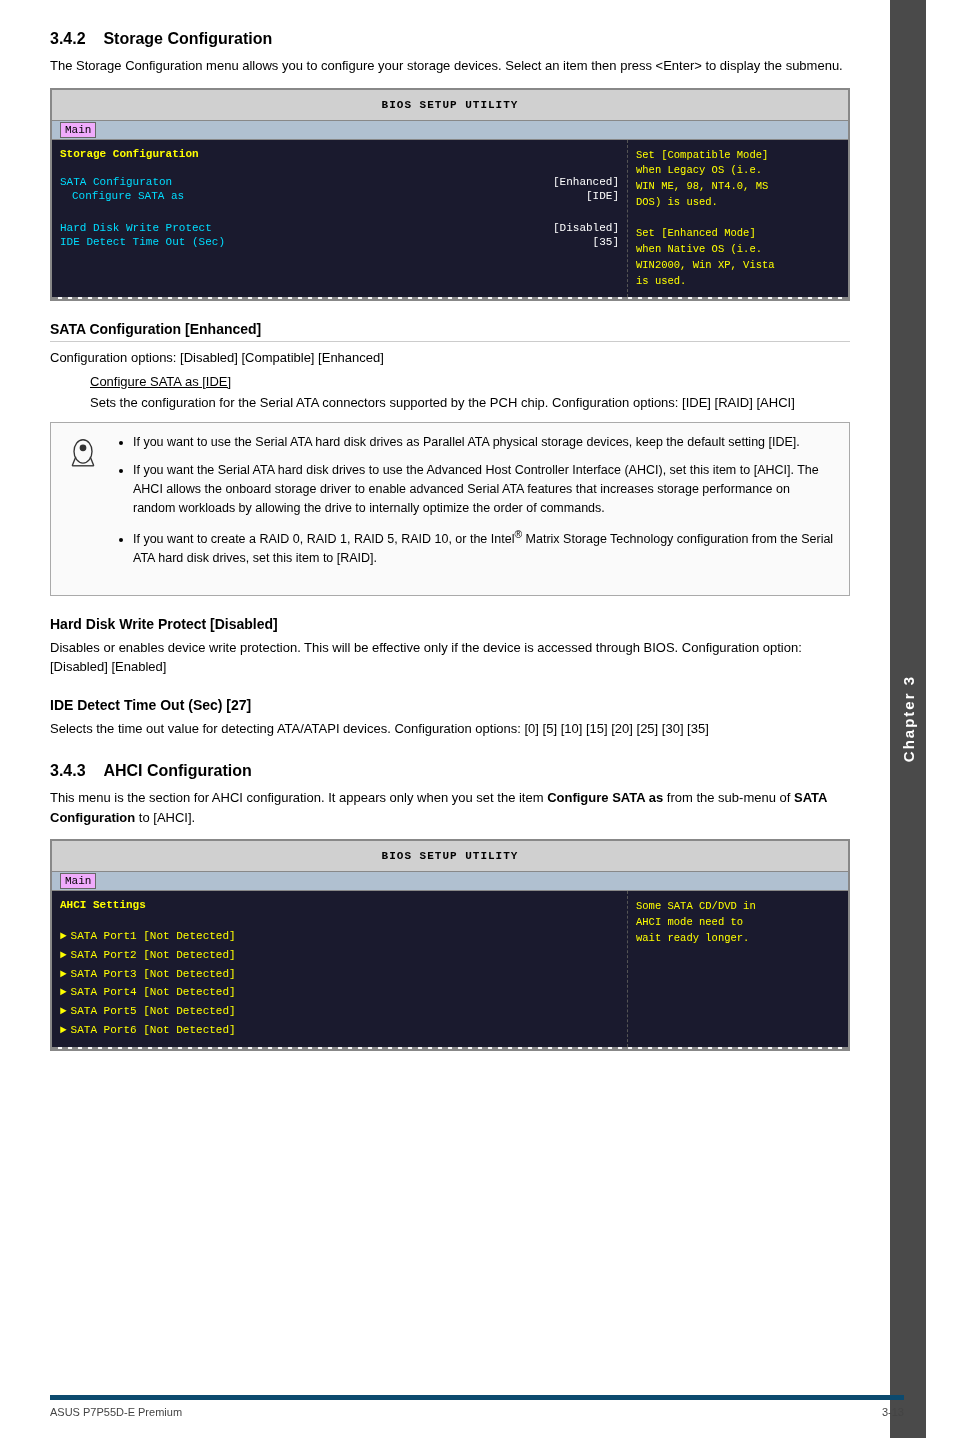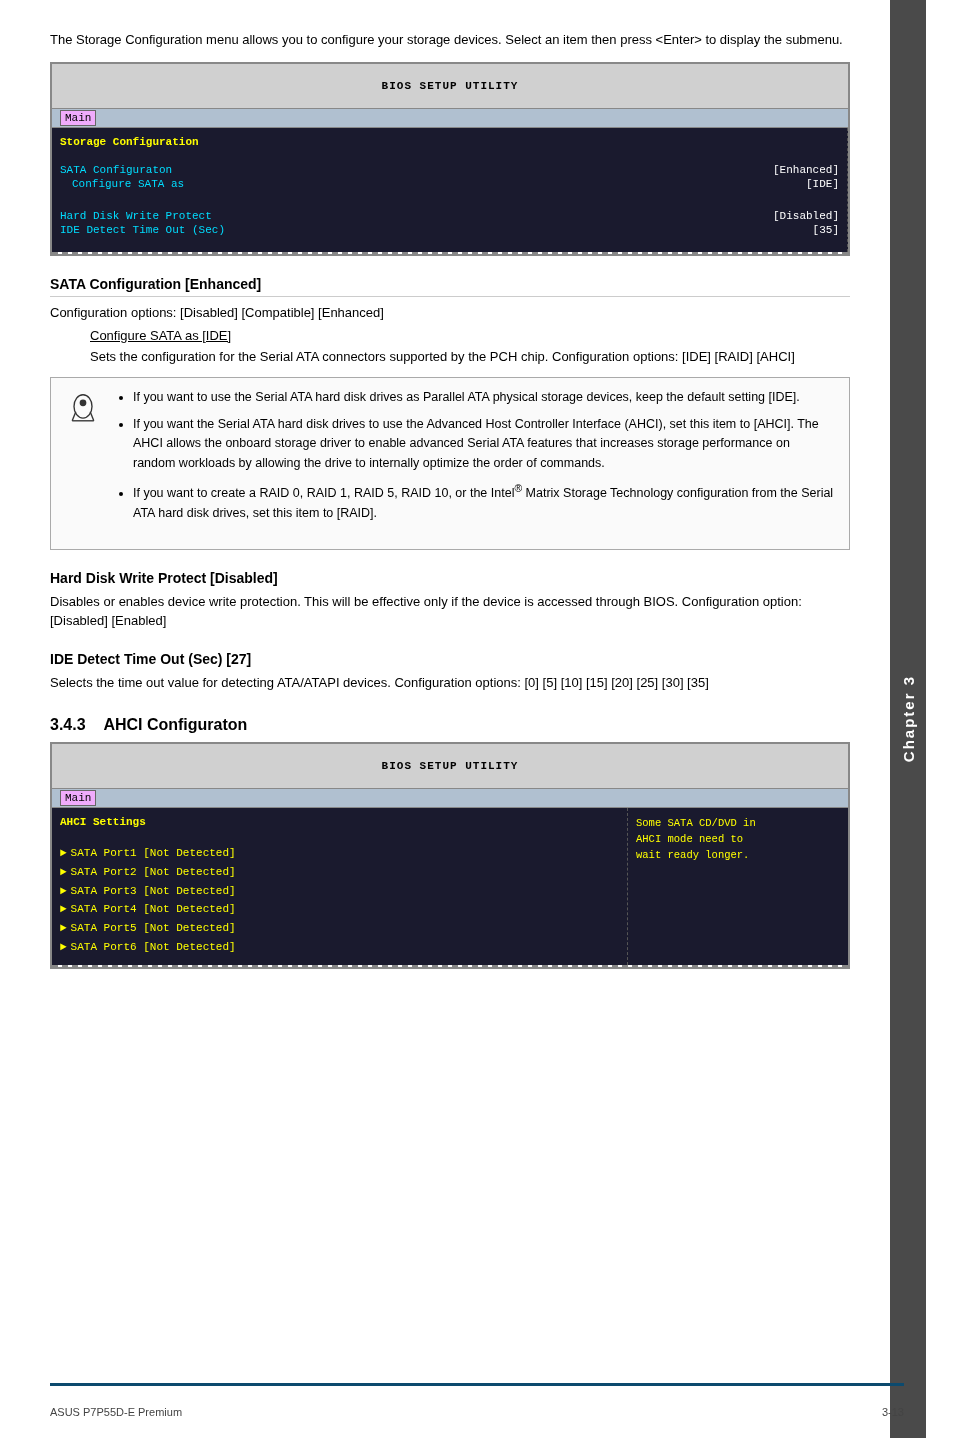--- a/index.html
+++ b/index.html
@@ -55,21 +55,21 @@
     
     .bios-box {
       border: 2px solid #888;
       margin-bottom: 20px;
       font-family: 'Courier New', Courier, monospace;
       font-size: 11px;
     }
     .bios-header {
       background: #d0d0d0;
       text-align: center;
-      padding: 16px;
+      padding: 9px;
       font-weight: bold;
       letter-spacing: 1px;
       border-bottom: 1px solid #888;
     }
     .bios-nav {
       background: #b0c0d0;
       padding: 3px 8px;
       border-bottom: 1px solid #888;
       font-size: 11px;
     }
@@ -216,38 +216,39 @@
     
     .page-footer {
       position: absolute;
       bottom: 20px;
       left: 50px;
       right: 50px;
       display: flex;
       justify-content: space-between;
       font-size: 11px;
       color: #444;
-      border-top: 3px solid #0c4a6e;
-      padding-top: 20px;
+      border-top: 5px solid #0c4a6e;
+      padding-top: 6px;
     }
 
     .bios-item-group {
       margin-bottom: 8px;
     }
     .bios-sub-label {
       padding-left: 12px;
       color: #00ddff;
     }
   </style>
 </head>
 <body>
 
 <div class="page-container">
   <div class="main-content">
 
+    <div class="section-title"><span>3.4.2</span>&nbsp;&nbsp;&nbsp;&nbsp;<span>Storage Configuration</span></div>
     <p class="section-desc">The Storage Configuration menu allows you to configure your storage devices. Select an item then press &lt;Enter&gt; to display the submenu.</p>
 
     <div class="bios-box">
       <div class="bios-header">BIOS SETUP UTILITY</div>
       <div class="bios-nav">
         <span>Main</span>
       </div>
       <div class="bios-body">
         <div class="bios-left">
           <div class="bios-item-title">Storage Configuration</div>
@@ -267,20 +268,23 @@
             <div class="bios-row">
               <span class="bios-row-label">Hard Disk Write Protect</span>
               <span class="bios-row-value">[Disabled]</span>
             </div>
             <div class="bios-row">
               <span class="bios-row-label">IDE Detect Time Out (Sec)</span>
               <span class="bios-row-value">[35]</span>
             </div>
           </div>
         </div>
+        <div class="bios-right">
+          <span>Set [Compatible Mode]<br>when Legacy OS (i.e.<br>WIN ME, 98, NT4.0, MS<br>DOS) is used.<br><br>Set [Enhanced Mode]<br>when Native OS (i.e.<br>WIN2000, Win XP, Vista<br>is used.</span>
+        </div>
       </div>
       <div class="bios-separator" style="border-top: 2px dashed #888; margin: 0;"></div>
     </div>
 
     <div class="subsection-title">SATA Configuration [Enhanced]</div>
     <p class="sub-desc">Configuration options: [Disabled] [Compatible] [Enhanced]</p>
 
     <div class="indent-block">
       <span class="config-underline">Configure SATA as [IDE]</span>
       <p class="sub-desc">Sets the configuration for the Serial ATA connectors supported by the PCH chip. Configuration options: [IDE] [RAID] [AHCI]</p>
@@ -309,21 +313,22 @@
       </div>
     </div>
 
     <div class="hdwp-title">Hard Disk Write Protect [Disabled]</div>
     <p class="sub-desc">Disables or enables device write protection. This will be effective only if the device is accessed through BIOS. Configuration option: [Disabled] [Enabled]</p>
 
     <div class="ide-title">IDE Detect Time Out (Sec) [27]</div>
     <p class="sub-desc">Selects the time out value for detecting ATA/ATAPI devices. Configuration options: [0] [5] [10] [15] [20] [25] [30] [35]</p>
 
     <div class="section-343">
-      <div class="section-title"><span>3.4.3</span>&nbsp;&nbsp;&nbsp;&nbsp;<span>AHCI Configuraton</span></div>
+      <div class="section-title"><span>3.4.3</span>&nbsp;&nbsp;&nbsp;&nbsp;<span>AHCI Configuration</span></div>
+      <p class="section-desc">This menu is the section for AHCI configuration. It appears only when you set the item <strong>Configure SATA as</strong> from the sub-menu of <strong>SATA Configuration</strong> to [AHCI].</p>
 
       <div class="bios-box">
         <div class="bios-header">BIOS SETUP UTILITY</div>
         <div class="bios-nav">
           <span>Main</span>
         </div>
         <div class="bios-body">
           <div class="bios-ahci-left">
             <div class="bios-item-title">AHCI Settings</div>
             <br>

